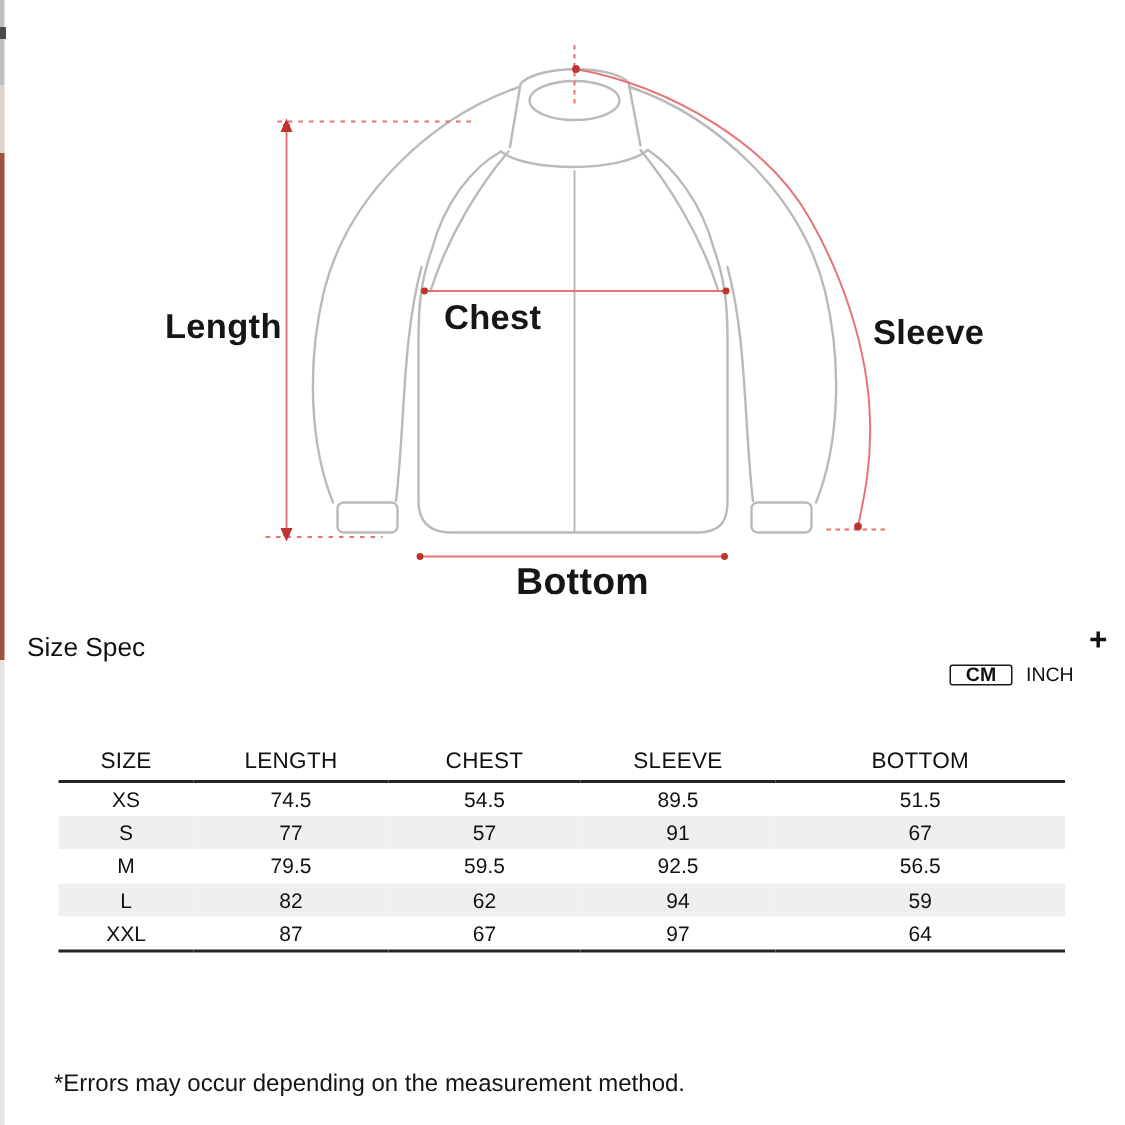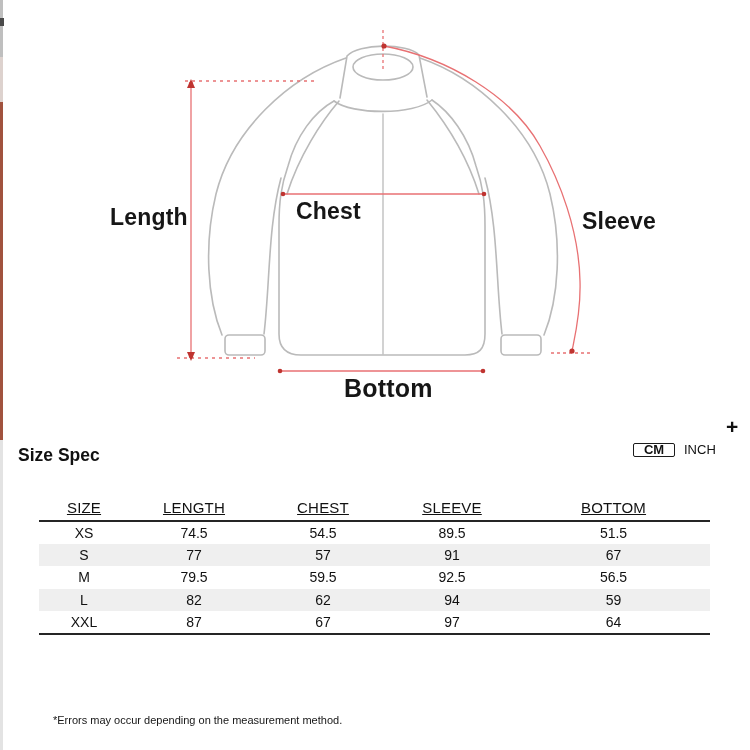--- a/index.html
+++ b/index.html
@@ -22,41 +22,41 @@
 
   .diagram{position:absolute;left:0;top:0;width:750px;height:415px;}
   .diagram svg{position:absolute;left:0;top:0;}
   .measure-label{position:absolute;font-weight:bold;font-size:23px;color:#161616;
     letter-spacing:0.2px;white-space:nowrap;}
   .lbl-length{left:110px;top:204px;}
   .lbl-chest{left:296px;top:198px;}
   .lbl-sleeve{left:582px;top:208px;}
   .lbl-bottom{left:344px;top:374px;font-size:25px;}
 
-  .spec-title{position:absolute;left:18px;top:421px;font-size:17.5px;font-weight:bold;margin-top:24px;}
+  .spec-title{position:absolute;left:18px;top:421px;font-size:17.5px;font-weight:normal;}
   .expand-btn{position:absolute;left:726px;top:417px;font-size:21px;font-weight:600;
     line-height:20px;cursor:pointer;background:none;border:none;color:#111;}
   .unit-toggle{position:absolute;left:633px;top:442px;display:flex;align-items:center;}
   .unit-cm{width:42px;height:14px;border:1.5px solid #1b1b1b;border-radius:2px;
     display:flex;align-items:center;justify-content:center;font-size:13px;
     font-weight:600;background:#fff;cursor:pointer;}
   .unit-inch{margin-left:9px;font-size:13px;font-weight:400;cursor:pointer;}
 
   table.size-table{position:absolute;left:39px;top:498px;width:671px;
     border-collapse:collapse;table-layout:fixed;}
   col.c0{width:90px;} col.c1{width:130px;} col.c2{width:128px;}
   col.c3{width:130px;} col.c4{width:193px;}
   .size-table th{font-size:15px;font-weight:500;text-align:center;height:23px;
-    border-bottom:2.5px solid #252525;padding:0 0 3px 0;letter-spacing:0.2px;text-decoration:underline;}
+    border-bottom:2.5px solid #252525;padding:0 0 3px 0;letter-spacing:0.2px;}
   .size-table td{font-size:14px;text-align:center;height:22.5px;padding:0;}
   .size-table tbody tr:nth-child(2),
   .size-table tbody tr:nth-child(4){background:var(--shade);}
   .size-table tbody tr:last-child td{border-bottom:2.5px solid #252525;margin-top:44px;}
 
-  .footnote{position:absolute;left:53px;top:714px;font-size:11px;color:#161616;}
+  .footnote{position:absolute;left:36px;top:714px;font-size:16px;color:#161616;}
 </style>
 </head>
 <body>
 
 <div>
   <div class="strip s1"></div>
   <div class="strip tick"></div>
   <div class="strip s2"></div>
   <div class="strip s3"></div>
   <div class="strip s4"></div>

